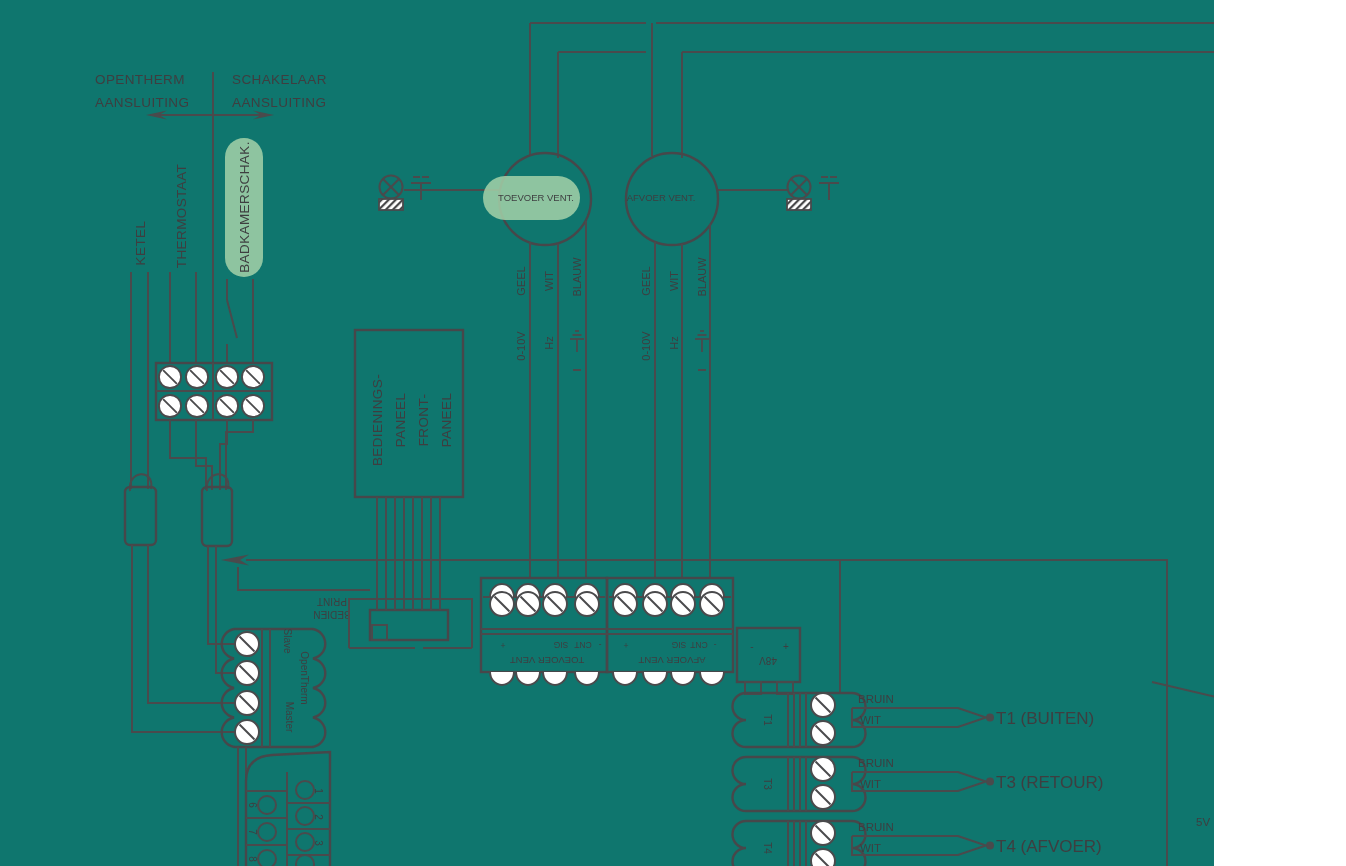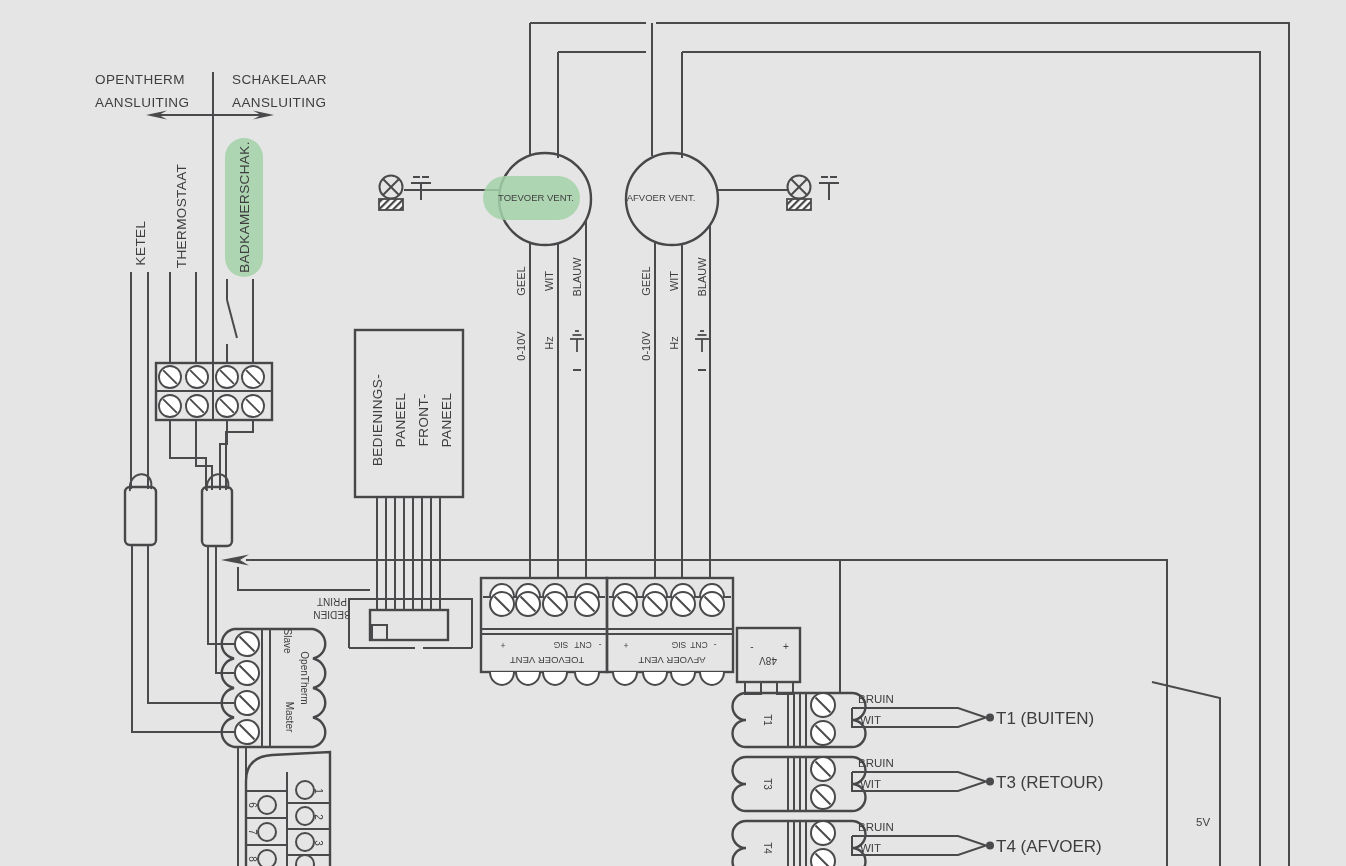--- a/index.html
+++ b/index.html
@@ -1,16 +1,16 @@
 <!DOCTYPE html>
 <html><head>
 <meta charset="utf-8">
 <style>
   html,body{margin:0;padding:0;background:#ffffff;}
-  #stage{position:relative;width:1346px;height:866px;background:#e5e5e5;overflow:hidden;
+  #stage{position:relative;width:1214px;height:866px;background:#0f766e;overflow:hidden;
          font-family:"Liberation Sans",sans-serif;}
   svg{position:absolute;left:0;top:0;}
   svg text{fill:#3e3e40;font-family:"Liberation Sans",sans-serif;}
   .ln{stroke:#4a4a4c;stroke-width:2;fill:none;}
   .ln25{stroke:#47474a;stroke-width:2.4;fill:none;}
   .whitebump{stroke:#4a4a4c;stroke-width:2;fill:#ffffff;}
   .fillhead{fill:#4a4a4c;stroke:none;}
   .t13{font-size:13.5px;letter-spacing:.4px;}
   .t11{font-size:11px;}
   .t115{font-size:11.5px;}

